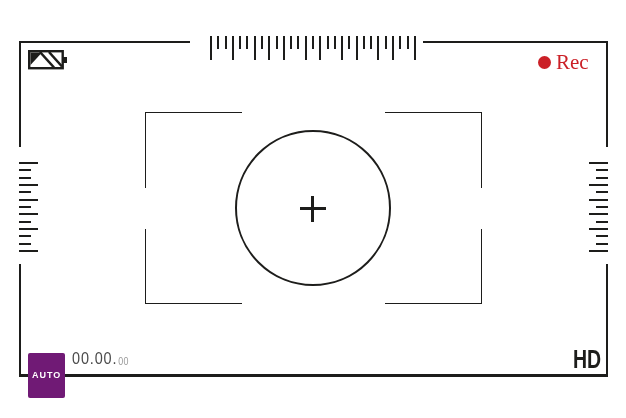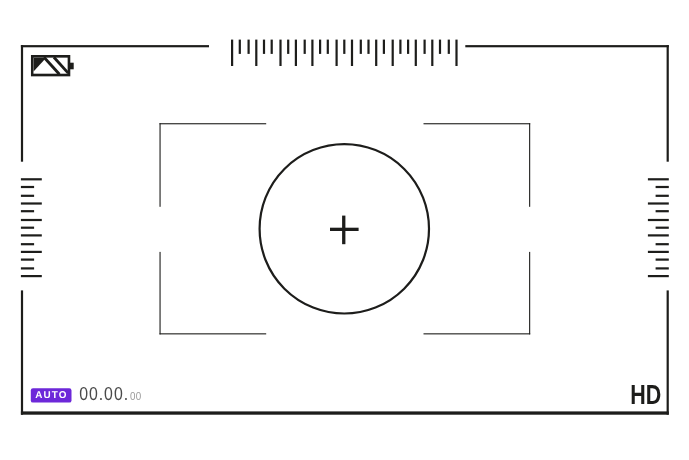--- a/index.html
+++ b/index.html
@@ -37,22 +37,22 @@
 
   
   .battery{position:absolute;left:28px;top:50px;width:40px;height:20px;}
 
   
   .rec{position:absolute;left:538px;top:49px;height:26px;display:flex;align-items:center;gap:5px;}
   .rec-dot{width:13px;height:13px;border-radius:50%;background:#cb2027;}
   .rec-label{font-family:"Liberation Serif",serif;font-size:21px;color:#cb2027;line-height:1;}
 
   
-  .auto-badge{position:absolute;left:28px;top:353px;background:#6d28d9;color:#fff;
-              border-radius:2px;padding:2px 4px;font-size:9px;font-weight:bold;
+  .auto-badge{position:absolute;left:28px;top:353px;background:#701a75;color:#fff;
+              border-radius:2px;padding:18px 4px;font-size:9px;font-weight:bold;
               letter-spacing:1px;line-height:1;}
   .timecode{position:absolute;left:72px;top:350px;display:flex;align-items:flex-end;
             transform:scaleX(0.85);transform-origin:left bottom;}
   .tc-main{font-size:17px;color:#4a4a4a;letter-spacing:1px;line-height:1;}
   .tc-small{font-size:10.5px;color:#9b9b9b;letter-spacing:0.5px;line-height:1;margin-left:1px;margin-bottom:1px;}
   .hd-label{position:absolute;right:25px;top:347px;font-size:25px;font-weight:bold;color:#1d1d1b;
             line-height:1;transform:scaleX(0.78);transform-origin:right center;letter-spacing:0px;}
 </style>
 </head>
 <body>
@@ -132,20 +132,24 @@
   <div class="battery">
     <svg width="40" height="20" viewBox="0 0 40 20">
       <rect x="1.2" y="1.2" width="33.5" height="17" fill="none" stroke="#1d1d1b" stroke-width="2.4"></rect>
       <rect x="34.8" y="7" width="4.2" height="6" fill="#1d1d1b"></rect>
       <polygon points="2.5,2.5 14,2.5 2.5,15" fill="#1d1d1b"></polygon>
       <line x1="12" y1="2" x2="26" y2="17.5" stroke="#1d1d1b" stroke-width="2.6"></line>
       <line x1="21" y1="2" x2="34" y2="16.5" stroke="#1d1d1b" stroke-width="2.6"></line>
     </svg>
   </div>
 
+  <div class="rec">
+    <div class="rec-dot"></div>
+    <div class="rec-label">Rec</div>
+  </div>
 
   <div class="bracket tl"></div>
   <div class="bracket tr"></div>
   <div class="bracket bl"></div>
   <div class="bracket br"></div>
 
   <div class="focus-circle"></div>
   <div class="cross-h"></div>
   <div class="cross-v"></div>
 

